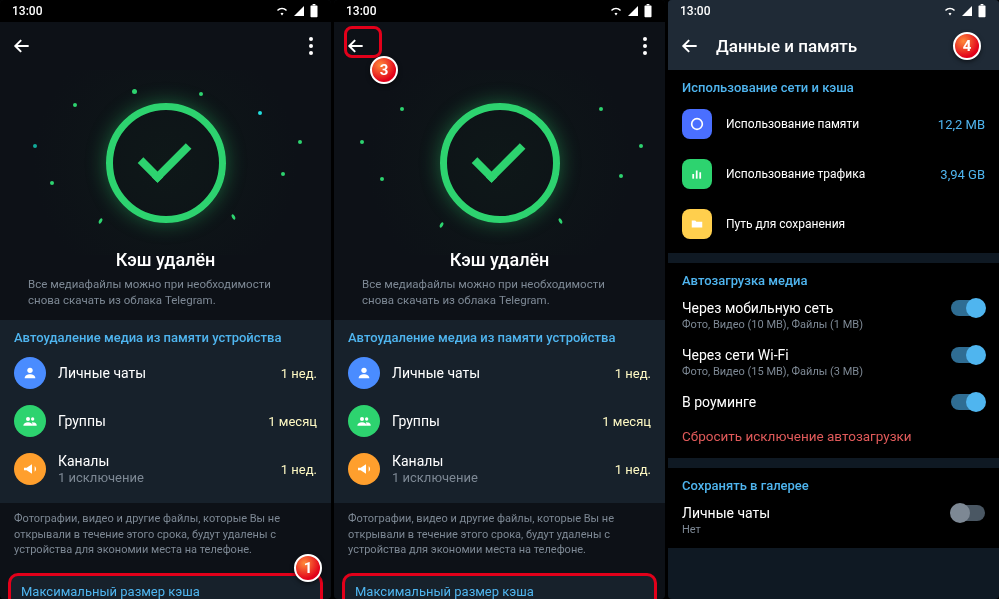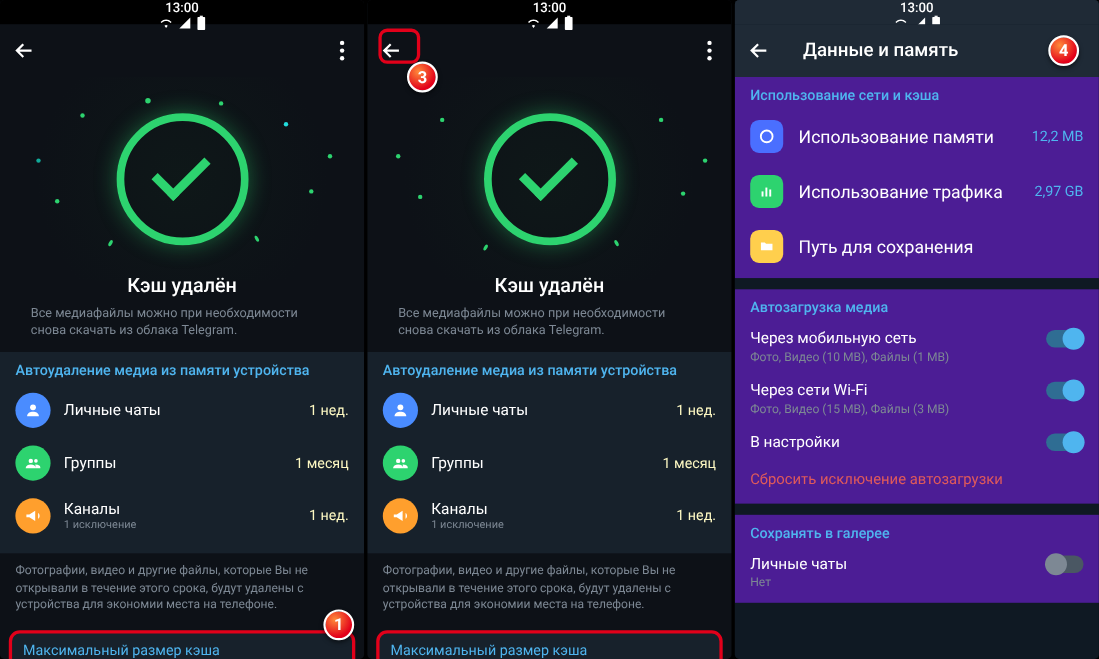--- a/index.html
+++ b/index.html
@@ -24,29 +24,28 @@
   .statusbar {
     height: 22px;
     background: #000;
     display: flex;
     align-items: center;
     justify-content: space-between;
     padding: 0 12px;
     font-size: 12px;
     color: #fff;
     font-weight: 500;
-    flex-direction: column;
   }
   .status-icons { display:flex; gap:4px; align-items:center; }
   .appbar {
     height: 48px;
     display: flex;
     align-items: center;
     padding: 0 12px;
-    gap: 26px;
+    gap: 12px;
   }
   .appbar-dark { background: transparent; }
   .appbar-settings { background: #1f2a36; }
   .back-icon { width: 20px; height: 20px; display:inline-flex; align-items:center; justify-content:center; cursor:pointer; }
   .more-icon { margin-left: auto; display:flex; flex-direction:column; gap:3px; cursor:pointer; padding:6px;}
   .more-icon span { width:4px; height:4px; background:#fff; border-radius:50%; }
   .celebration {
     position: relative;
     height: 185px;
     display:flex;
@@ -82,21 +81,21 @@
     display:flex; align-items:center; padding: 8px 0; cursor:pointer;
   }
   .row-icon {
     width:32px; height:32px; border-radius:50%;
     display:flex; align-items:center; justify-content:center;
     margin-right:12px; flex-shrink:0;
   }
   .row-icon svg { width:16px; height:16px; fill:#fff; }
   .row-body { flex:1; }
   .row-title { font-size:14px; color:#fff; }
-  .row-sub { font-size:10px; color:#7d8894; margin-top:1px; }
+  .row-sub { font-size:13px; color:#7d8894; margin-top:1px; }
   .row-value { color:#fef9c3; font-size:13px; }
   .footer-note { font-size:11px; color:#7d8894; padding:8px 14px 12px; line-height:1.4; }
   .cache-box {
     margin:4px 8px 8px; padding:8px 10px 14px;
     border:3px solid #e2001a; border-radius:10px;
     background:#17212b;
     position:relative;
   }
   .cache-box .row-title { color:#4fb5ef; font-size:13px; }
   .badge {
@@ -109,25 +108,25 @@
     z-index:10;
   }
   .redbox-back {
     position:absolute; left:10px; top:26px;
     width:38px; height:32px;
     border:3px solid #e2001a; border-radius:8px;
     z-index:9;
   }
   
   .settings-title { font-size:17px; font-weight:500; }
-  .set-section { background:#4c1d95; padding:10px 14px 4px; }
+  .set-section { background:#000000; padding:10px 14px 4px; }
   .set-gap { height:10px; background:#0f1923;}
   .set-row { display:flex; align-items:center; padding:10px 0; cursor:pointer; }
   .set-row-icon { width:30px; height:30px; border-radius:8px; display:flex;align-items:center;justify-content:center;margin-right:14px; flex-shrink:0;}
-  .set-row-title { font-size:16px;text-align:center; }
+  .set-row-title { font-size:12px;text-align:center; }
   .set-row-val { margin-left:auto; color:#4fb5ef; font-size:13px; }
   .toggle {
     margin-left:auto; width:34px; height:16px; border-radius:10px;
     position:relative;
   }
   .toggle.on { background:#2f6d93; }
   .toggle.on::after { content:""; position:absolute; right:-1px; top:-2px; width:20px; height:20px; background:#4fb5ef; border-radius:50%; }
   .toggle.off { background:#4a5763; }
   .toggle.off::after { content:""; position:absolute; left:-1px; top:-2px; width:20px; height:20px; background:#7d8894; border-radius:50%; }
   .media-row { padding:8px 0; cursor:pointer; display:flex; align-items:flex-start;}
@@ -376,21 +375,21 @@
     </div>
     <div class="set-row">
       <div class="set-row-icon" style="background:#2dd36f">
         <svg viewBox="0 0 24 24" width="14" height="14" fill="#fff">
             <rect x="4" y="12" width="3" height="8"></rect>
             <rect x="10" y="6" width="3" height="14"></rect>
             <rect x="16" y="9" width="3" height="11"></rect>
           </svg>
       </div>
       <span class="set-row-title">Использование трафика</span>
-      <span class="set-row-val">2,97 GB</span>
+      <span class="set-row-val">3,94 GB</span>
     </div>
     <div class="set-row">
       <div class="set-row-icon" style="background:#ffcf4d">
         <svg viewBox="0 0 24 24" width="14" height="14" fill="#fff">
             <path d="M3 6h6l2 2h10v10H3z"></path>
           </svg>
       </div>
       <span class="set-row-title">Путь для сохранения</span>
     </div>
   </div>
@@ -407,21 +406,21 @@
     </div>
     <div class="media-row">
       <div class="media-body">
         <div class="media-title">Через сети Wi-Fi</div>
         <div class="media-sub">Фото, Видео (15 MB), Файлы (3 MB)</div>
       </div>
       <div class="toggle on"></div>
     </div>
     <div class="media-row">
       <div class="media-body">
-        <div class="media-title">В настройки</div>
+        <div class="media-title">В роуминге</div>
       </div>
       <div class="toggle on"></div>
     </div>
     <div class="reset-link">Сбросить исключение автозагрузки</div>
   </div>
   <div class="set-gap"></div>
 
   <div class="set-section">
     <div class="section-title">Сохранять в галерее</div>
     <div class="media-row">

